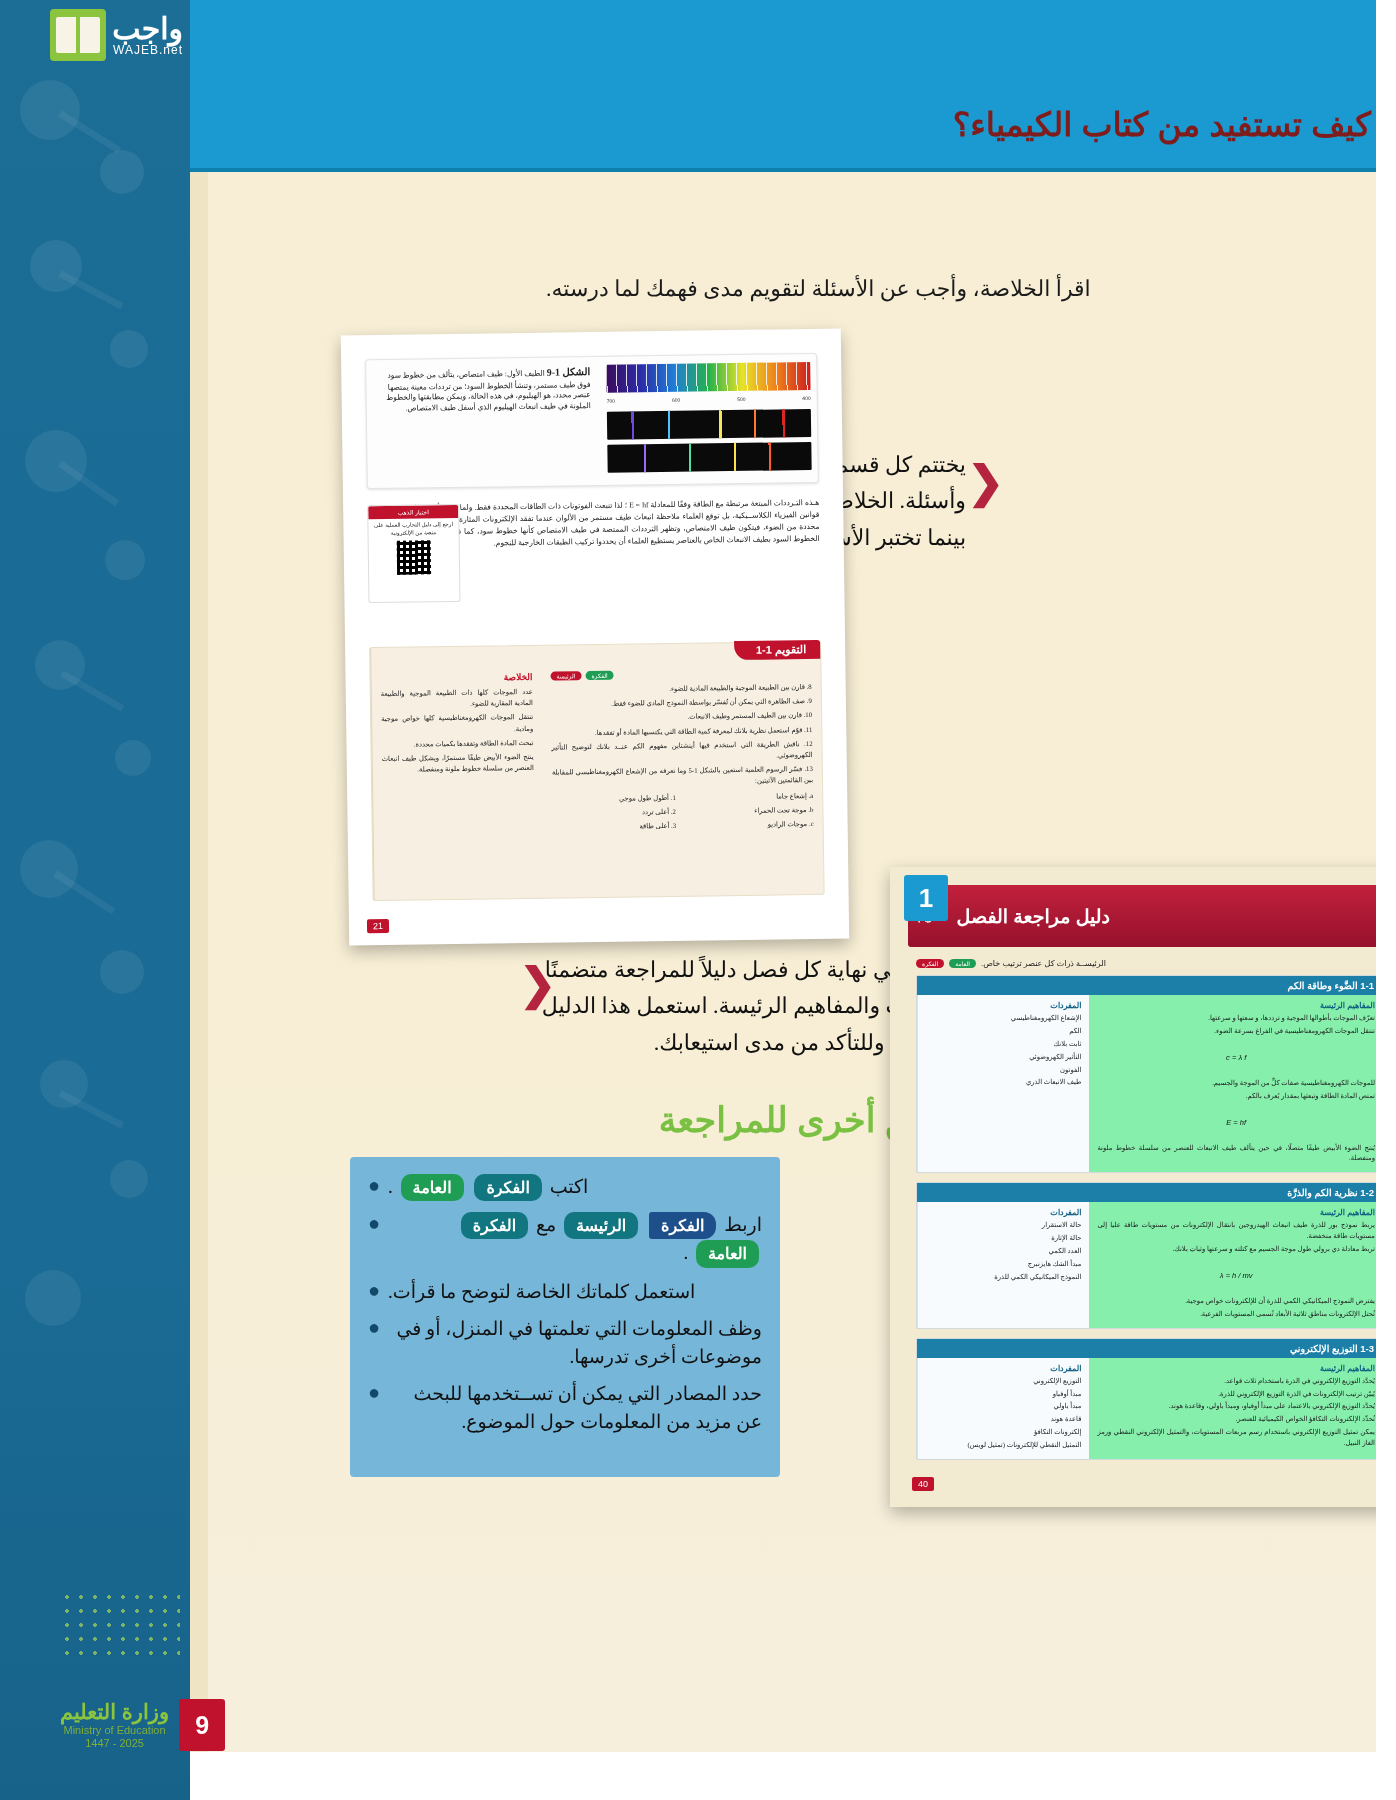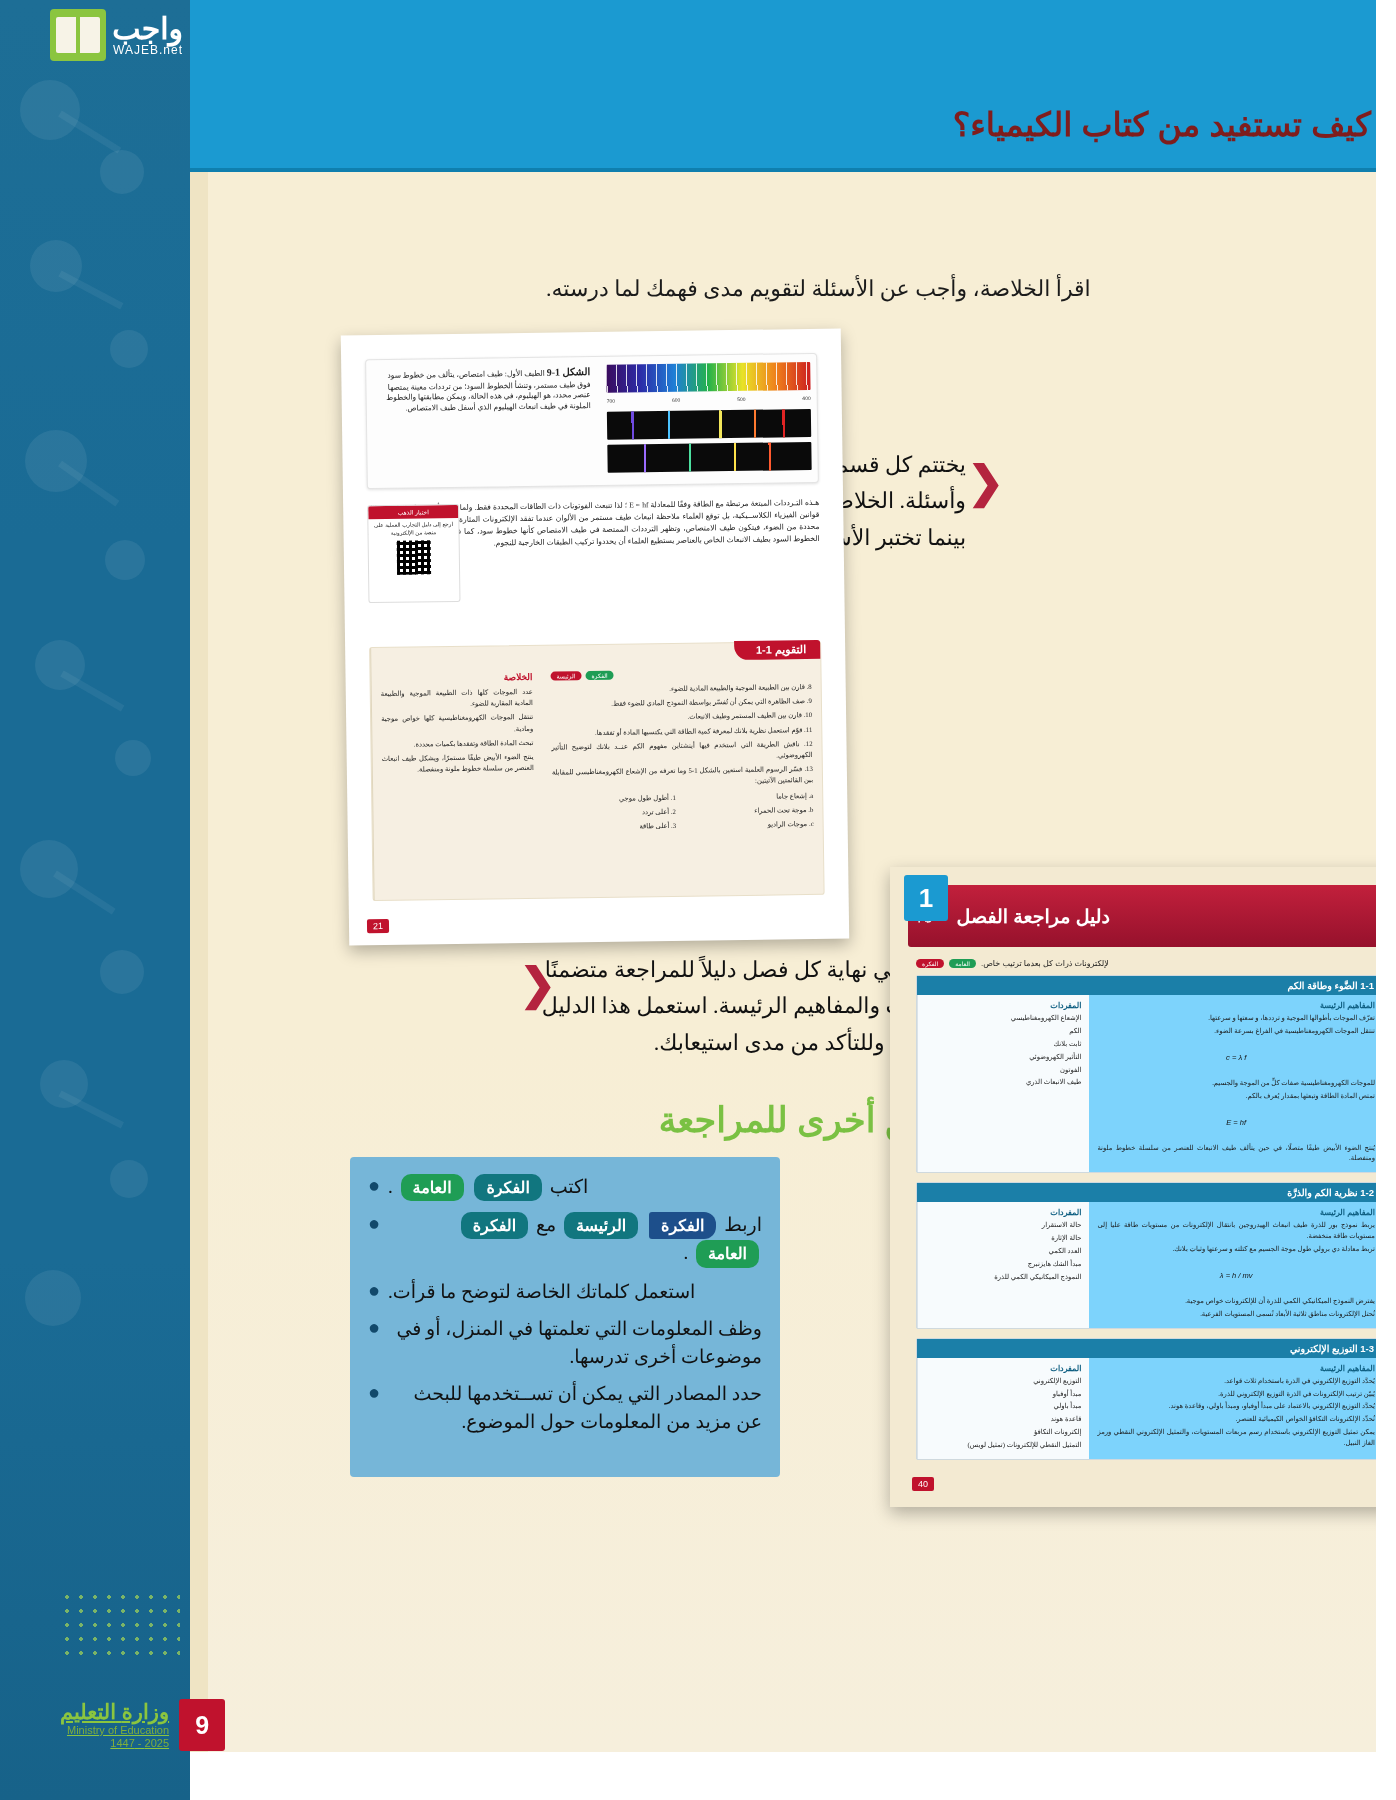--- a/index.html
+++ b/index.html
@@ -229,21 +229,21 @@
     color:#fff; font-size:19px; font-weight:bold; margin-right:6px;
   }
   .c40-num {
     position:absolute; left:14px; top:8px; width:44px; height:46px;
     background:#1b9ad1; color:#fff; font-size:26px; font-weight:bold;
     display:flex; align-items:center; justify-content:center; border-radius:3px;
   }
   .c40-body { position:absolute; left:26px; top:92px; right:26px; bottom:44px; direction:rtl; }
   .c40-note { font-size:8px; text-align:right; margin-bottom:7px; color:#1a1a1a; display:flex; flex-direction:row-reverse; gap:5px; align-items:center;}
   .sec {
-    border:1px solid #cfd9de; border-radius:2px; margin-bottom:9px; background:#7dd3fc;
+    border:1px solid #cfd9de; border-radius:2px; margin-bottom:9px; background:#86efac;
   }
   .sec-bar {
     background:#1b7fa8; color:#fff; font-size:9.5px; font-weight:bold;
     padding:4px 9px; text-align:right;
   }
   .sec-body { display:flex; flex-direction:row-reverse; }
   .sec-right { width:37%; padding:6px 8px; border-left:1px solid #dbe3e8; background:#f7fbfd; }
   .sec-left  { width:63%; padding:6px 8px; }
   .sec-h { font-size:8px; font-weight:bold; color:#0f5f82; margin-bottom:3px; text-align:right; }
   .sec-li { font-size:6.8px; line-height:1.6; color:#1b1b1b; text-align:right; margin-bottom:2px; font-family:"Liberation Serif", serif;}
@@ -262,21 +262,21 @@
   .wm-book {
     position:absolute; width:150px; height:115px; opacity:.35;
     background:#cfe08f; border-radius:6px;
   }
 
   
   .ministry {
     position:absolute; left:60px; bottom:30px; width:260px; height:90px;
     display:flex; flex-direction:row-reverse; align-items:center; gap:10px;
   }
-  .ministry-text { color:#8bc53f; font-size:21px; font-weight:bold; line-height:1.15; text-align:right;text-decoration:underline;}
+  .ministry-text { color:#8bc53f; font-size:21px; font-weight:bold; line-height:1.15; text-align:center;}
   .ministry-text small { display:block; font-size:11px; color:#7fae3b; font-weight:normal; }
   .page-badge {
     width:46px; height:52px; background:#c0122d; color:#fff;
     display:flex; align-items:center; justify-content:center;
     font-size:25px; font-weight:bold; border-radius:3px;
   }
   .dots {
     position:absolute; left:60px; bottom:140px; width:120px; height:70px;
     background-image:radial-gradient(#9ccf5a 2px, transparent 2px);
     background-size:14px 14px; opacity:.75;
@@ -458,21 +458,21 @@
       <div class="c40-head">
         <span class="lbl">التقويم</span>
         <span class="title">دليل مراجعة الفصل</span>
       </div>
       <div class="c40-num">1</div>
 
       <div class="c40-body">
         <div class="c40-note">
           <span class="mini-tag r">الفكرة</span>
           <span class="mini-tag g">العامة</span>
-          <span>لإلكترونات ذرات كل بعدما ترتيب خاص.</span>
+          <span>الرئيســة ذرات كل عنصر ترتيب خاص.</span>
         </div>
 
         <div class="sec">
           <div class="sec-bar">1-1  الضَّوء وطاقة الكم</div>
           <div class="sec-body">
             <div class="sec-right">
               <div class="sec-h">المفردات</div>
               <div class="sec-li">الإشعاع الكهرومغناطيسي</div>
               <div class="sec-li">الكم</div>
               <div class="sec-li">ثابت بلانك</div>

